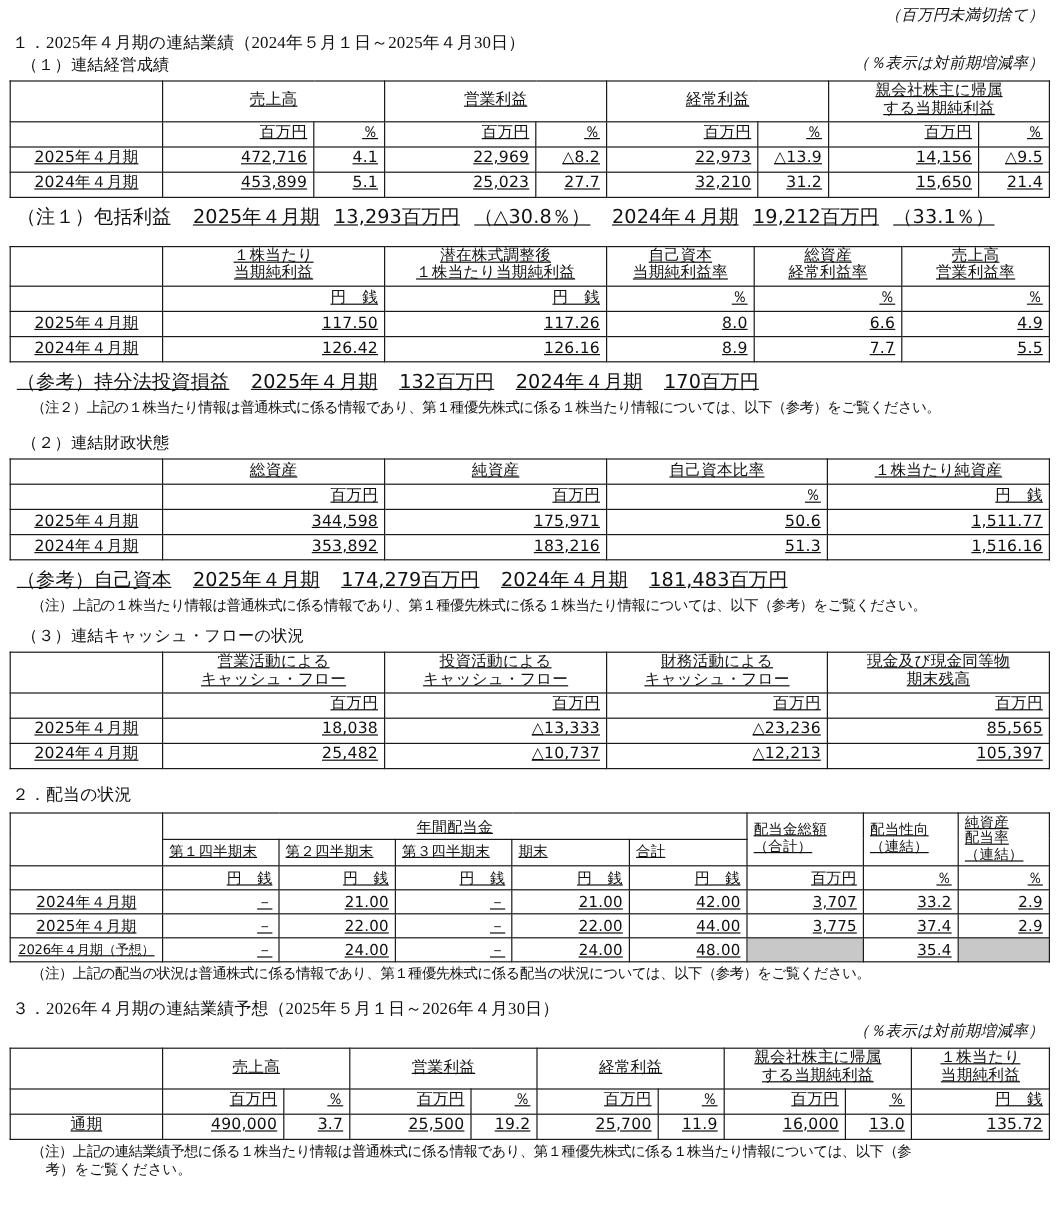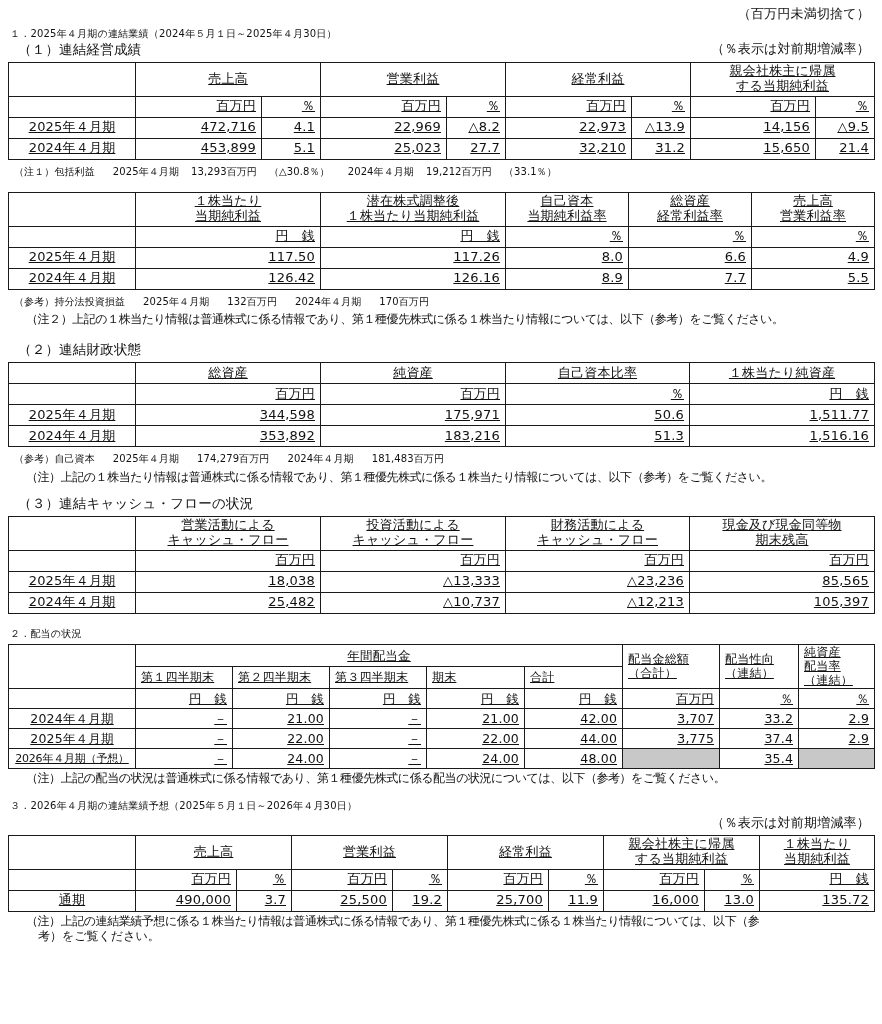--- a/index.html
+++ b/index.html
@@ -22,44 +22,47 @@
     width: 882px;
     padding: 6px 8px 4px 8px;
   }
 
   
   .right-note {
     text-align: right;
     font-size: 13px;
     letter-spacing: 0.2px;
     padding-right: 4px;
+    font-style: italic;
   }
   .sec-title {
-    font-size: 10px;
+    font-size: 14px;
     letter-spacing: 0.2px;
     padding-left: 2px;
+    font-family: Liberation Serif, serif;
   }
   .sub-title {
     font-size: 13.5px;
     letter-spacing: 0.2px;
     padding-left: 10px;
   }
   .note-line {
     font-size: 12px;
     letter-spacing: 0px;
     padding-left: 18px;
     white-space: nowrap;
   }
   .note-line.tight { letter-spacing: -0.45px; }
   .note-line.indent2 { padding-left: 30px; }
   .ref-line {
-    font-size: 10px;
+    font-size: 16px;
     letter-spacing: 0.1px;
     padding-left: 6px;
     white-space: nowrap;
+    text-decoration: underline;
   }
   .gap-2 { height: 2px; }
   .gap-4 { height: 4px; }
   .gap-6 { height: 6px; }
   .gap-10 { height: 10px; }
   .gap-14 { height: 14px; }
 
   .ref-line .lbl { display:inline-block; }
   .sp-wide { display: inline-block; width: 18px; }
   .sp-mid  { display: inline-block; width: 12px; }

